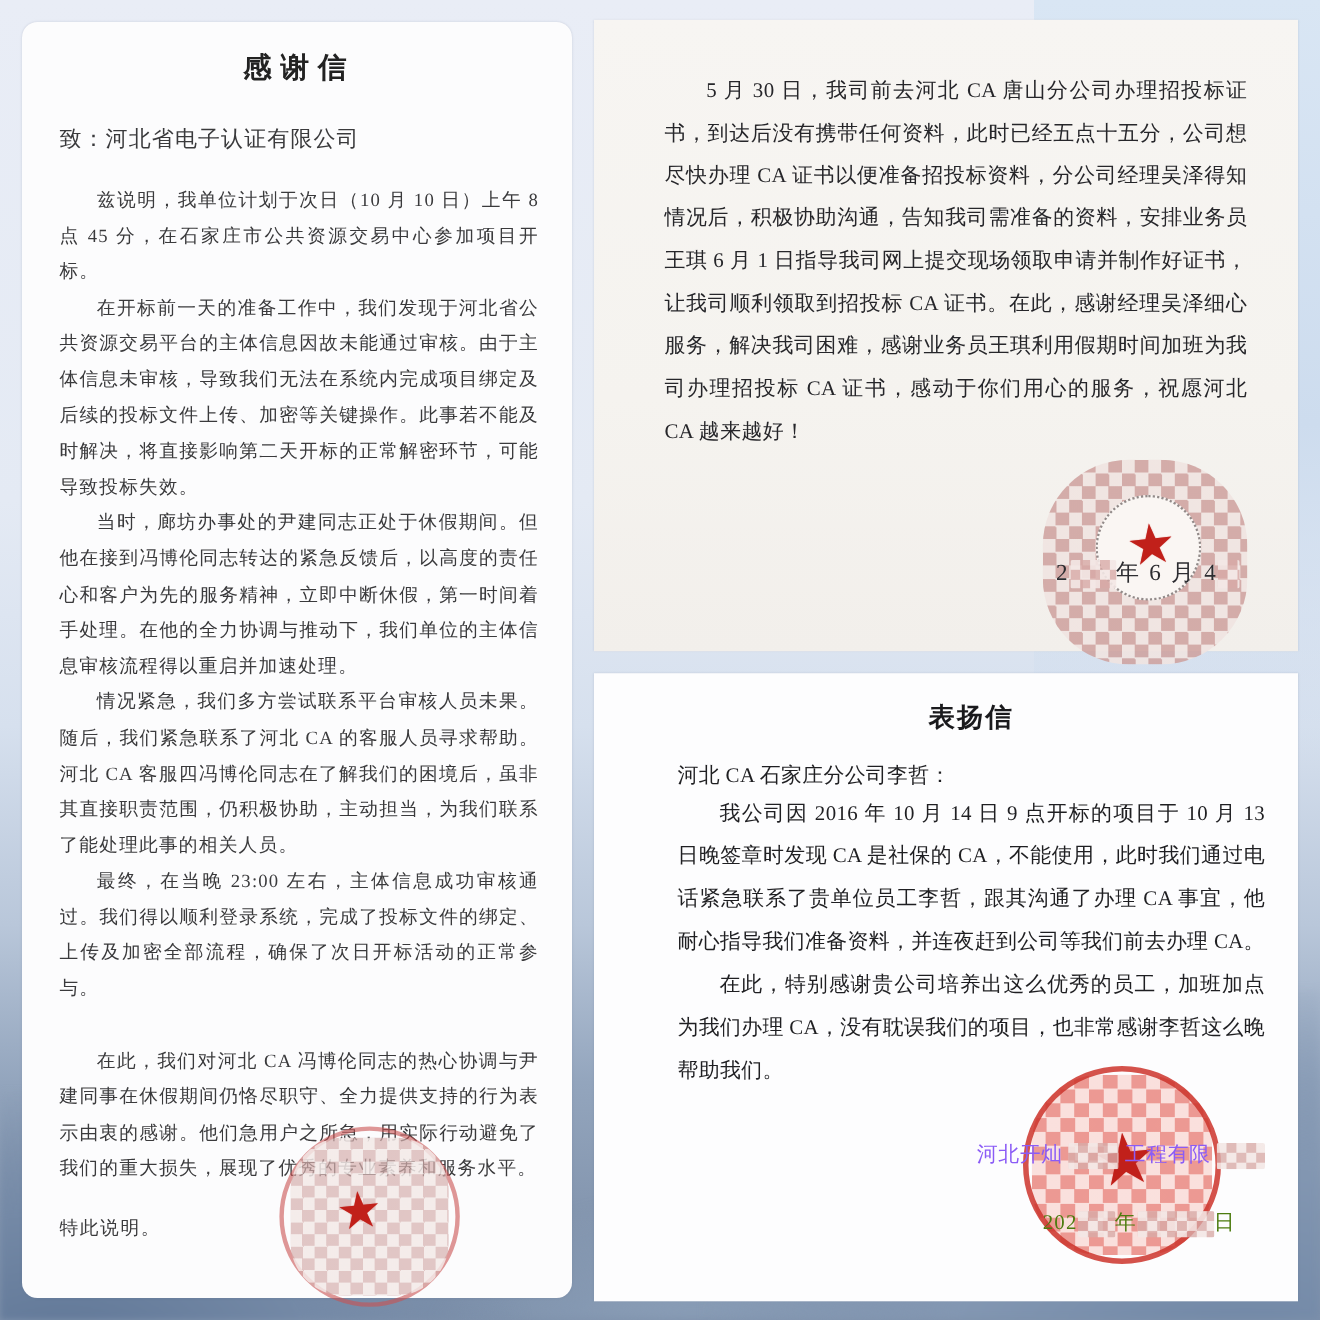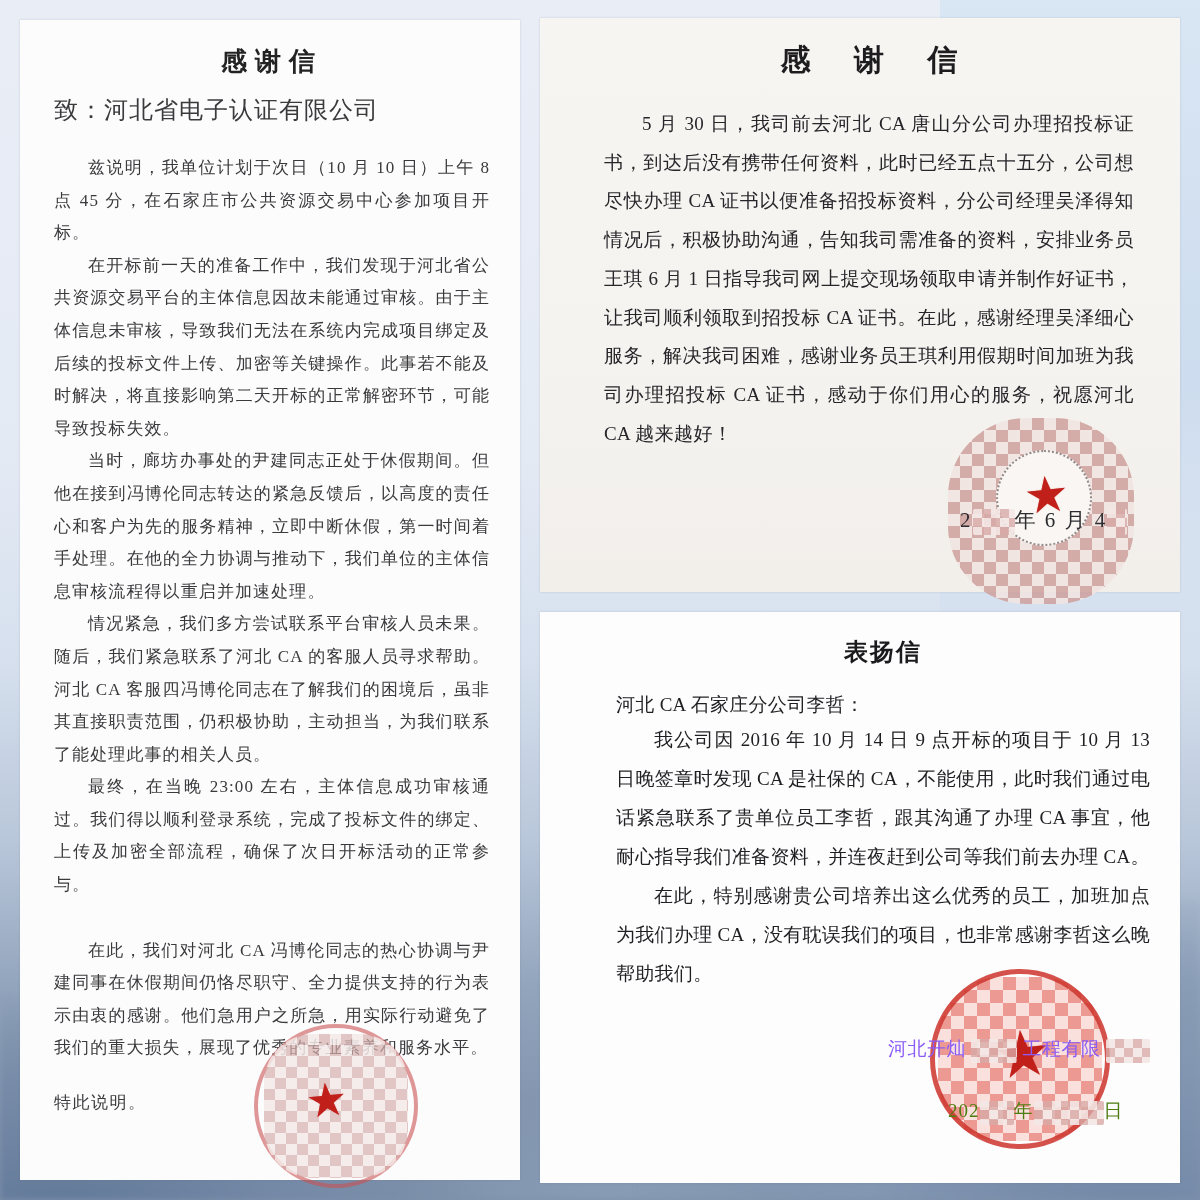--- a/index.html
+++ b/index.html
@@ -13,31 +13,31 @@
     background:linear-gradient(180deg,#d9e6f4 0%,#cddcee 55%,rgba(205,220,238,0) 100%);}
   .mtn-left{bottom:0;left:0;width:480px;height:210px;filter:blur(3px);
     background:radial-gradient(ellipse at 12% 115%, #5f7696 0%, #7489a6 38%, rgba(116,137,166,0) 72%);}
   .mtn-right{bottom:0;right:0;width:560px;height:300px;filter:blur(4px);
     background:radial-gradient(ellipse at 88% 120%, #6d84a3 0%, #8397b2 40%, rgba(131,151,178,0) 75%);}
   .mtn-mid{bottom:0;left:380px;width:500px;height:120px;filter:blur(5px);
     background:radial-gradient(ellipse at 50% 130%, #8ca0b9 0%, rgba(140,160,185,0) 70%);}
 
   .page{position:absolute;box-sizing:border-box;}
   .page-left{left:20px;top:20px;width:500px;height:1160px;background:#fcfcfd;
-    box-shadow:0 0 2px rgba(90,100,130,.25);}
+    box-shadow:0 0 2px rgba(90,100,130,.25);border-radius:14px;}
   .page-tr{left:540px;top:18px;width:640px;height:574px;
     background:linear-gradient(180deg,#f7f5f2 0%,#f5f3ef 60%,#f2efeb 100%);
     box-shadow:0 0 2px rgba(90,100,130,.25);}
   .page-br{left:540px;top:612px;width:640px;height:571px;background:#fdfdfe;
     box-shadow:0 0 2px rgba(90,100,130,.25);}
 
   
   .page-left .inner{padding:24px 30px 0 34px;color:#3a3a3c;}
   .l-title{text-align:center;font-size:26px;font-weight:700;letter-spacing:8px;color:#222;}
-  .l-salutation{margin-top:15px;font-size:24px;letter-spacing:1px;}
+  .l-salutation{margin-top:34px;font-size:20px;letter-spacing:1px;}
   .l-body{margin-top:26px;}
   .l-body p{margin:0;font-size:17px;line-height:32.6px;letter-spacing:1.1px;
     text-indent:2em;text-align:justify;}
   .l-body p.gap-before{margin-top:33px;}
   .l-closing{margin-top:26px;font-size:17px;letter-spacing:1.5px;}
   .l-signature{position:absolute;right:38px;bottom:36px;text-align:right;z-index:4;}
   .l-sig-company{font-size:18px;letter-spacing:1.5px;color:#3a3a3c;}
   .l-sig-date{margin-top:9px;padding-right:60px;font-size:18px;letter-spacing:2px;color:#3a3a3c;}
 
   
@@ -117,21 +117,20 @@
 
   <div class="stamp stamp-left">
     <div class="ring"></div>
     <div class="mosaic soft"></div>
     <div class="star">★</div>
   </div>
 </div>
 
 <div class="page page-tr">
   <div class="inner">
-    <div class="tr-title">感 谢 信</div>
     <div class="tr-body">5 月 30 日，我司前去河北 CA 唐山分公司办理招投标证书，到达后没有携带任何资料，此时已经五点十五分，公司想尽快办理 CA 证书以便准备招投标资料，分公司经理吴泽得知情况后，积极协助沟通，告知我司需准备的资料，安排业务员王琪 6 月 1 日指导我司网上提交现场领取申请并制作好证书，让我司顺利领取到招投标 CA 证书。在此，感谢经理吴泽细心服务，解决我司困难，感谢业务员王琪利用假期时间加班为我司办理招投标 CA 证书，感动于你们用心的服务，祝愿河北 CA 越来越好！</div>
   </div>
 
   <div class="stamp stamp-tr">
     <div class="mosaic"></div>
     <div class="inner-circle"></div>
     <div class="star">★</div>
   </div>
   <div class="tr-stamp-date">
     <span>2</span><span class="censor" style="width:42px;"></span><span>年 6 月 4</span><span class="censor" style="width:20px;"></span>

